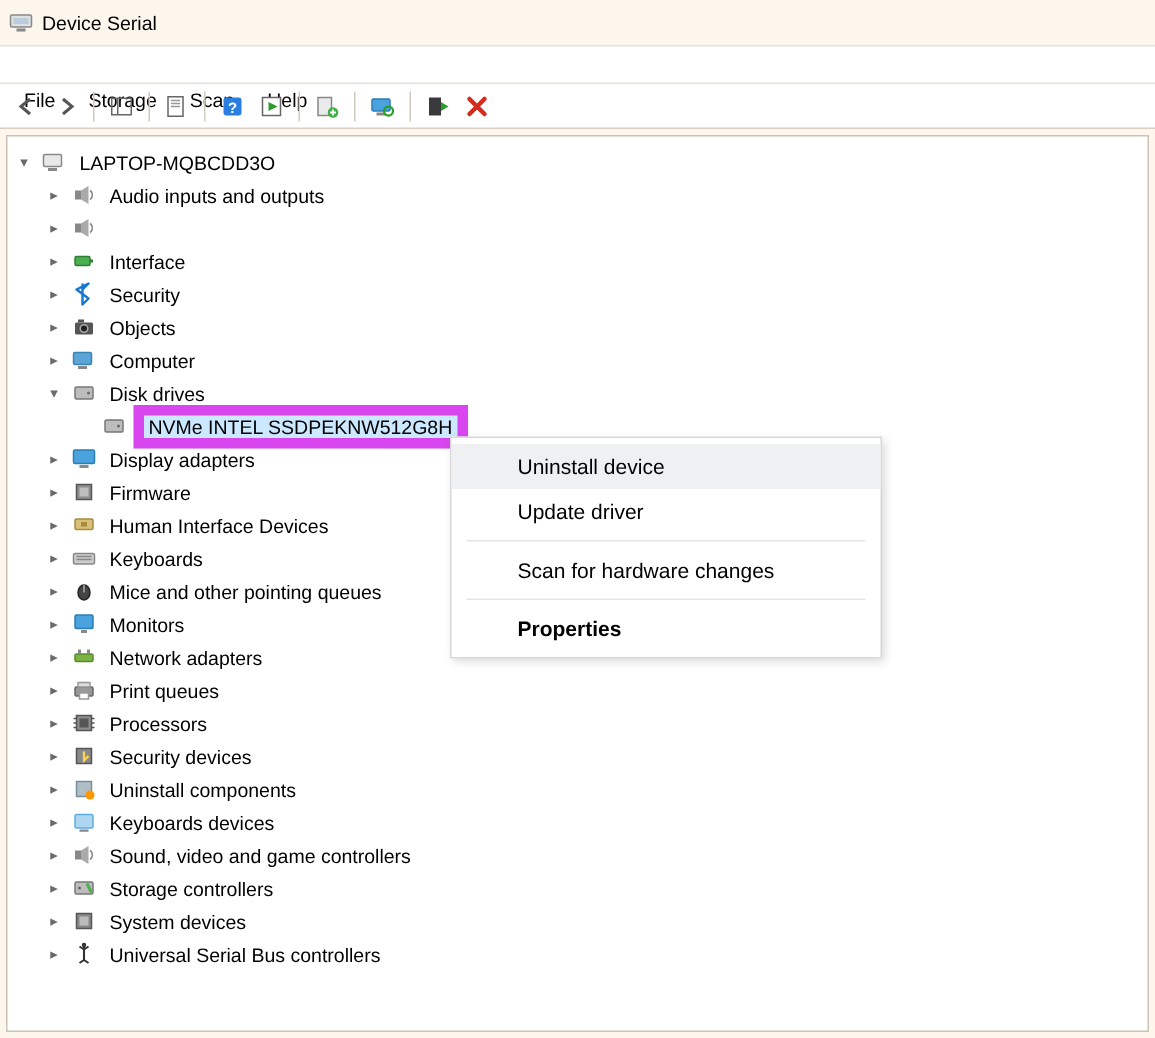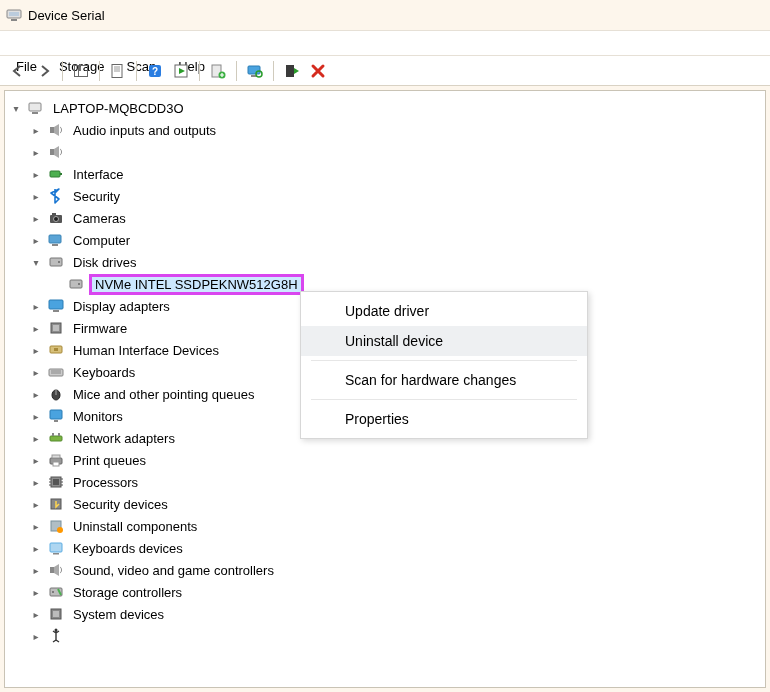--- a/index.html
+++ b/index.html
@@ -87,42 +87,42 @@
   }
   .expander.none { visibility: hidden; }
   .node-icon {
     width: 18px; height: 18px;
     display: inline-flex; align-items: center; justify-content: center;
     margin: 0 4px 0 2px;
   }
   .label { padding: 1px 4px; }
   .selected {
     background: #cce8ff;
-    border: 3px solid #d946ef;
+    border: 7px solid #d946ef;
     padding: 0 3px;
   }
   
   .context-menu {
     position: absolute;
     left: 300px; top: 291px;
     width: 288px;
     background: #fff;
     border: 1px solid #d7d7d7;
     box-shadow: 2px 2px 6px rgba(0,0,0,0.15);
     padding: 4px 0;
   }
   .cm-item {
     height: 30px;
     display: flex; align-items: center;
     padding: 0 20px 0 44px;
     font-size: 14px;
     cursor: default;
   }
   .cm-item.highlight { background: #eef0f2; }
-  .cm-item.default { font-weight: 400; }
+  .cm-item.default { font-weight: 700; }
   .cm-sep {
     height: 1px; background: #e6e6e6;
     margin: 4px 10px;
   }
   
   svg { display: block; }
 </style>
 </head>
 <body>
 
@@ -279,21 +279,21 @@
           <li>
             <div class="row">
               <span class="expander">▸</span>
               <span class="node-icon">
                 <svg width="16" height="16" viewBox="0 0 16 16">
                   <rect x="2" y="5" width="12" height="8" rx="1" fill="#555"></rect>
                   <circle cx="8" cy="9" r="2.5" fill="#222" stroke="#aaa"></circle>
                   <rect x="4" y="3" width="4" height="2" fill="#555"></rect>
                 </svg>
               </span>
-              <span class="label">Cameras</span>
+              <span class="label">Objects</span>
             </div>
           </li>
           <li>
             <div class="row">
               <span class="expander">▸</span>
               <span class="node-icon">
                 <svg width="16" height="16" viewBox="0 0 16 16">
                   <rect x="1" y="3" width="12" height="8" rx="1" fill="#5ba4d6" stroke="#3b84b6"></rect>
                   <rect x="4" y="12" width="6" height="2" fill="#888"></rect>
                 </svg>
@@ -520,27 +520,28 @@
           </li>
           <li>
             <div class="row">
               <span class="expander">▸</span>
               <span class="node-icon">
                 <svg width="16" height="16" viewBox="0 0 16 16">
                   <path d="M8 2v10M8 12l-3 2M8 12l3 2M8 5l-3-2M8 5l3-2" stroke="#333" stroke-width="1.4" fill="none"></path>
                   <circle cx="8" cy="2" r="1.5" fill="#333"></circle>
                 </svg>
               </span>
+              <span class="label">Universal Serial Bus controllers</span>
             </div>
           </li>
         </ul>
       </li>
     </ul>
 </div>
 
 <div class="context-menu">
+  <div class="cm-item highlight">Uninstall device</div>
   <div class="cm-item">Update driver</div>
-  <div class="cm-item highlight">Uninstall device</div>
   <div class="cm-sep"></div>
   <div class="cm-item">Scan for hardware changes</div>
   <div class="cm-sep"></div>
   <div class="cm-item default">Properties</div>
 </div>
 
 </body></html>

